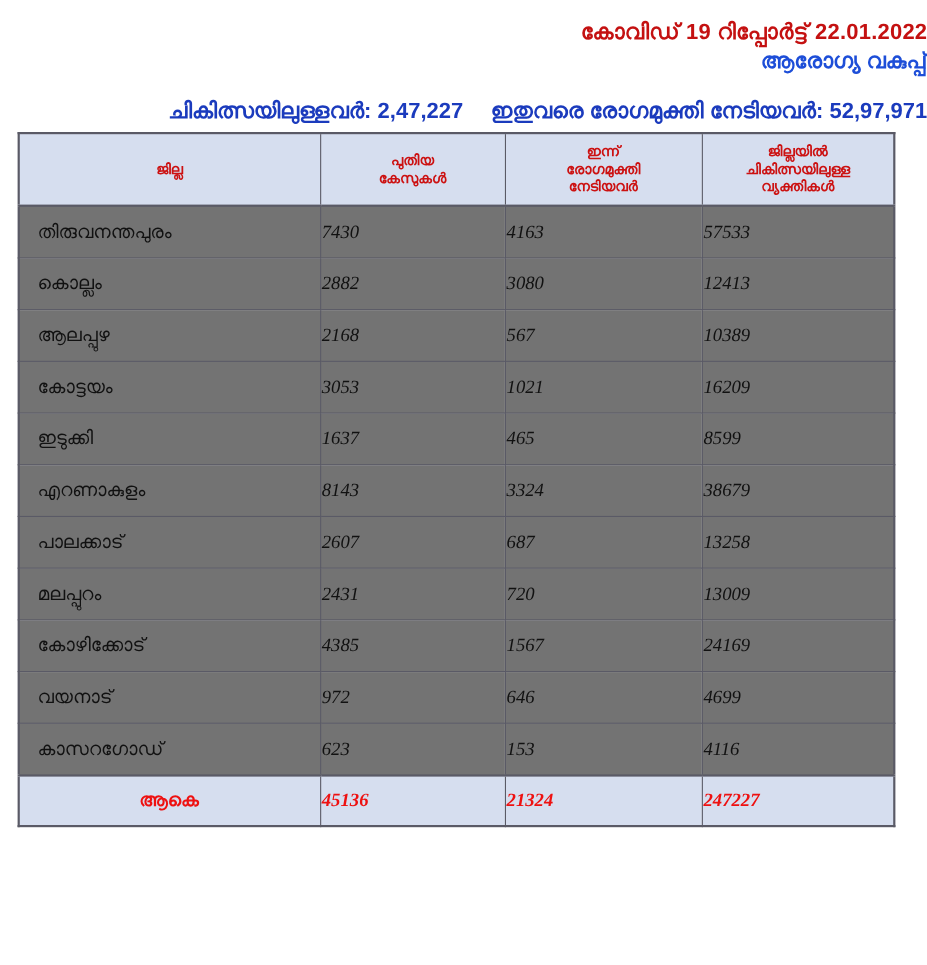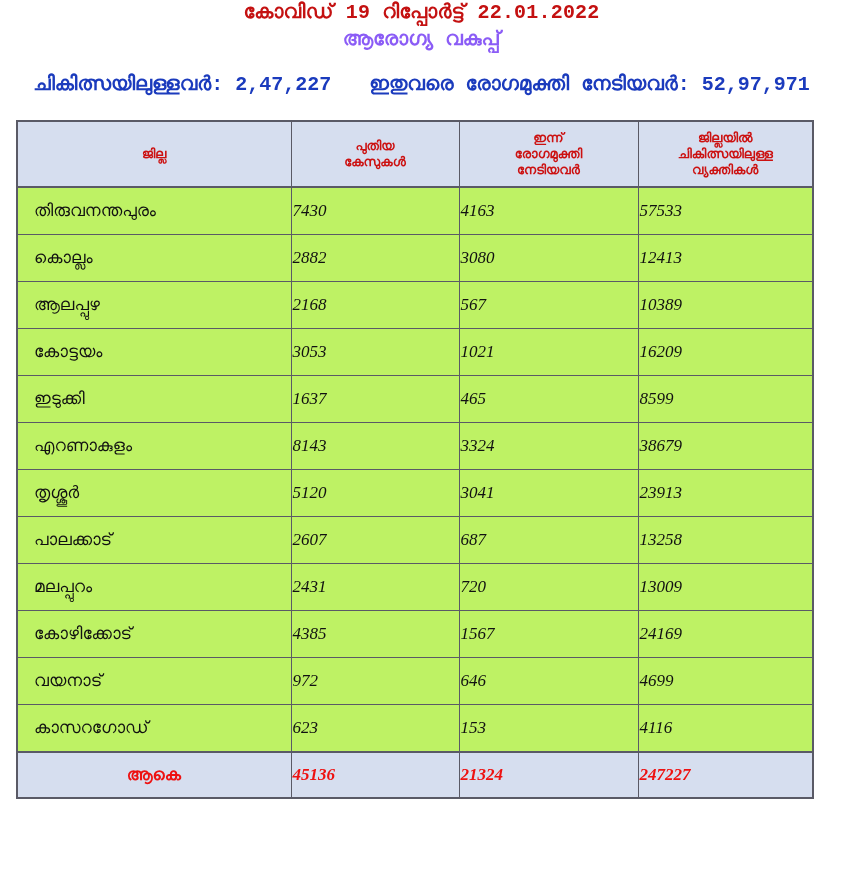--- a/index.html
+++ b/index.html
@@ -17,35 +17,35 @@
 
   .page {
     position: relative;
     width: 843px;
     height: 877px;
     background: #ffffff;
   }
 
   
   .header {
-    text-align: center;
-    font-family: Liberation Mono, monospace;
+    padding-top: 16px;
+    text-align: right;
   }
   .title-line-1 {
     font-size: 20px;
     font-weight: bold;
     color: #c41111;
     letter-spacing: 0.2px;
     line-height: 26px;
     white-space: nowrap;
   }
   .title-line-2 {
     font-size: 20px;
     font-weight: bold;
-    color: #8b5cf6;
+    color: #1d4ed8;
     line-height: 28px;
     white-space: nowrap;
   }
   .title-line-3 {
     font-size: 20px;
     font-weight: bold;
     color: #1b3bbd;
     line-height: 30px;
     margin-top: 16px;
     white-space: nowrap;
@@ -85,21 +85,21 @@
     text-align: center;
     vertical-align: middle;
     padding: 2px 4px;
   }
   thead th .hl { display: block; }
 
   tbody td {
     border: 1px solid #5a5a66;
     height: 44px;
     vertical-align: middle;
-    background: #bef264;
+    background: #737373;
   }
   td.district {
     text-align: left;
     padding-left: 16px;
     font-size: 17px;
     color: #111111;
     font-weight: normal;
   }
   td.num {
     text-align: left;
@@ -205,26 +205,20 @@
           <td class="num">465</td>
           <td class="num">8599</td>
         </tr>
         <tr>
           <td class="district">എറണാകുളം</td>
           <td class="num">8143</td>
           <td class="num">3324</td>
           <td class="num">38679</td>
         </tr>
         <tr>
-          <td class="district">തൃശ്ശൂർ</td>
-          <td class="num">5120</td>
-          <td class="num">3041</td>
-          <td class="num">23913</td>
-        </tr>
-        <tr>
           <td class="district">പാലക്കാട്</td>
           <td class="num">2607</td>
           <td class="num">687</td>
           <td class="num">13258</td>
         </tr>
         <tr>
           <td class="district">മലപ്പുറം</td>
           <td class="num">2431</td>
           <td class="num">720</td>
           <td class="num">13009</td>

